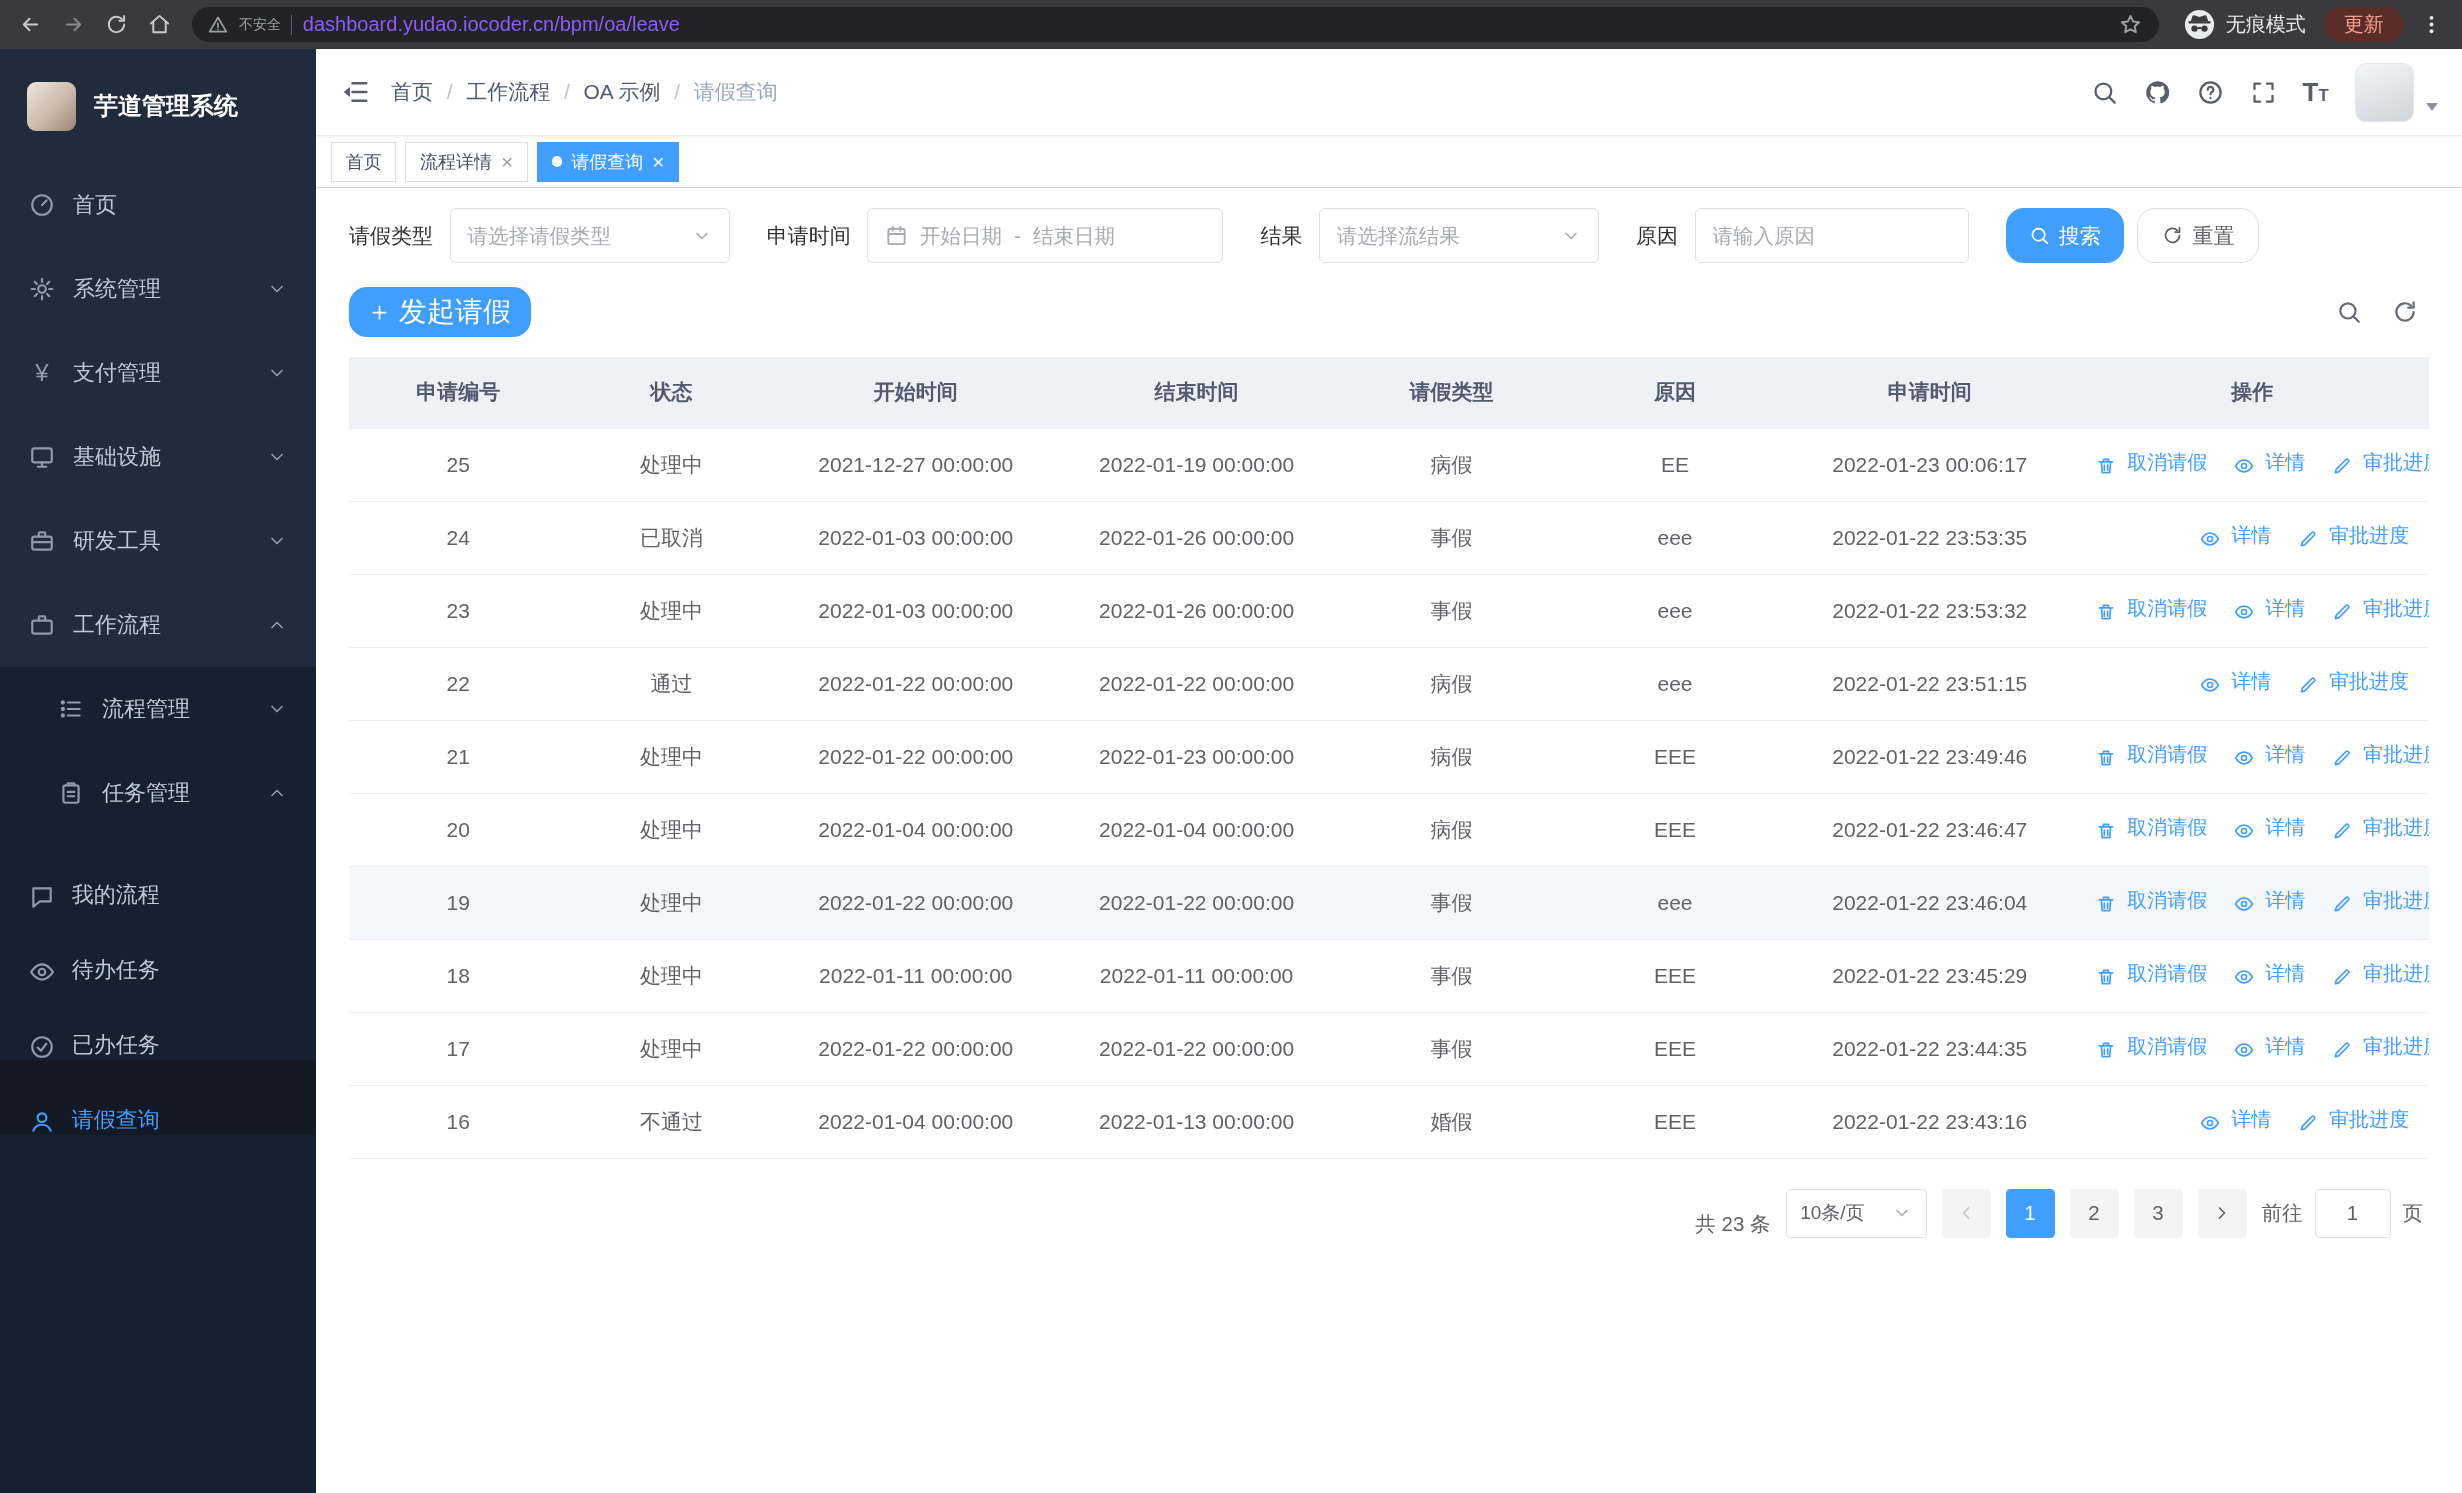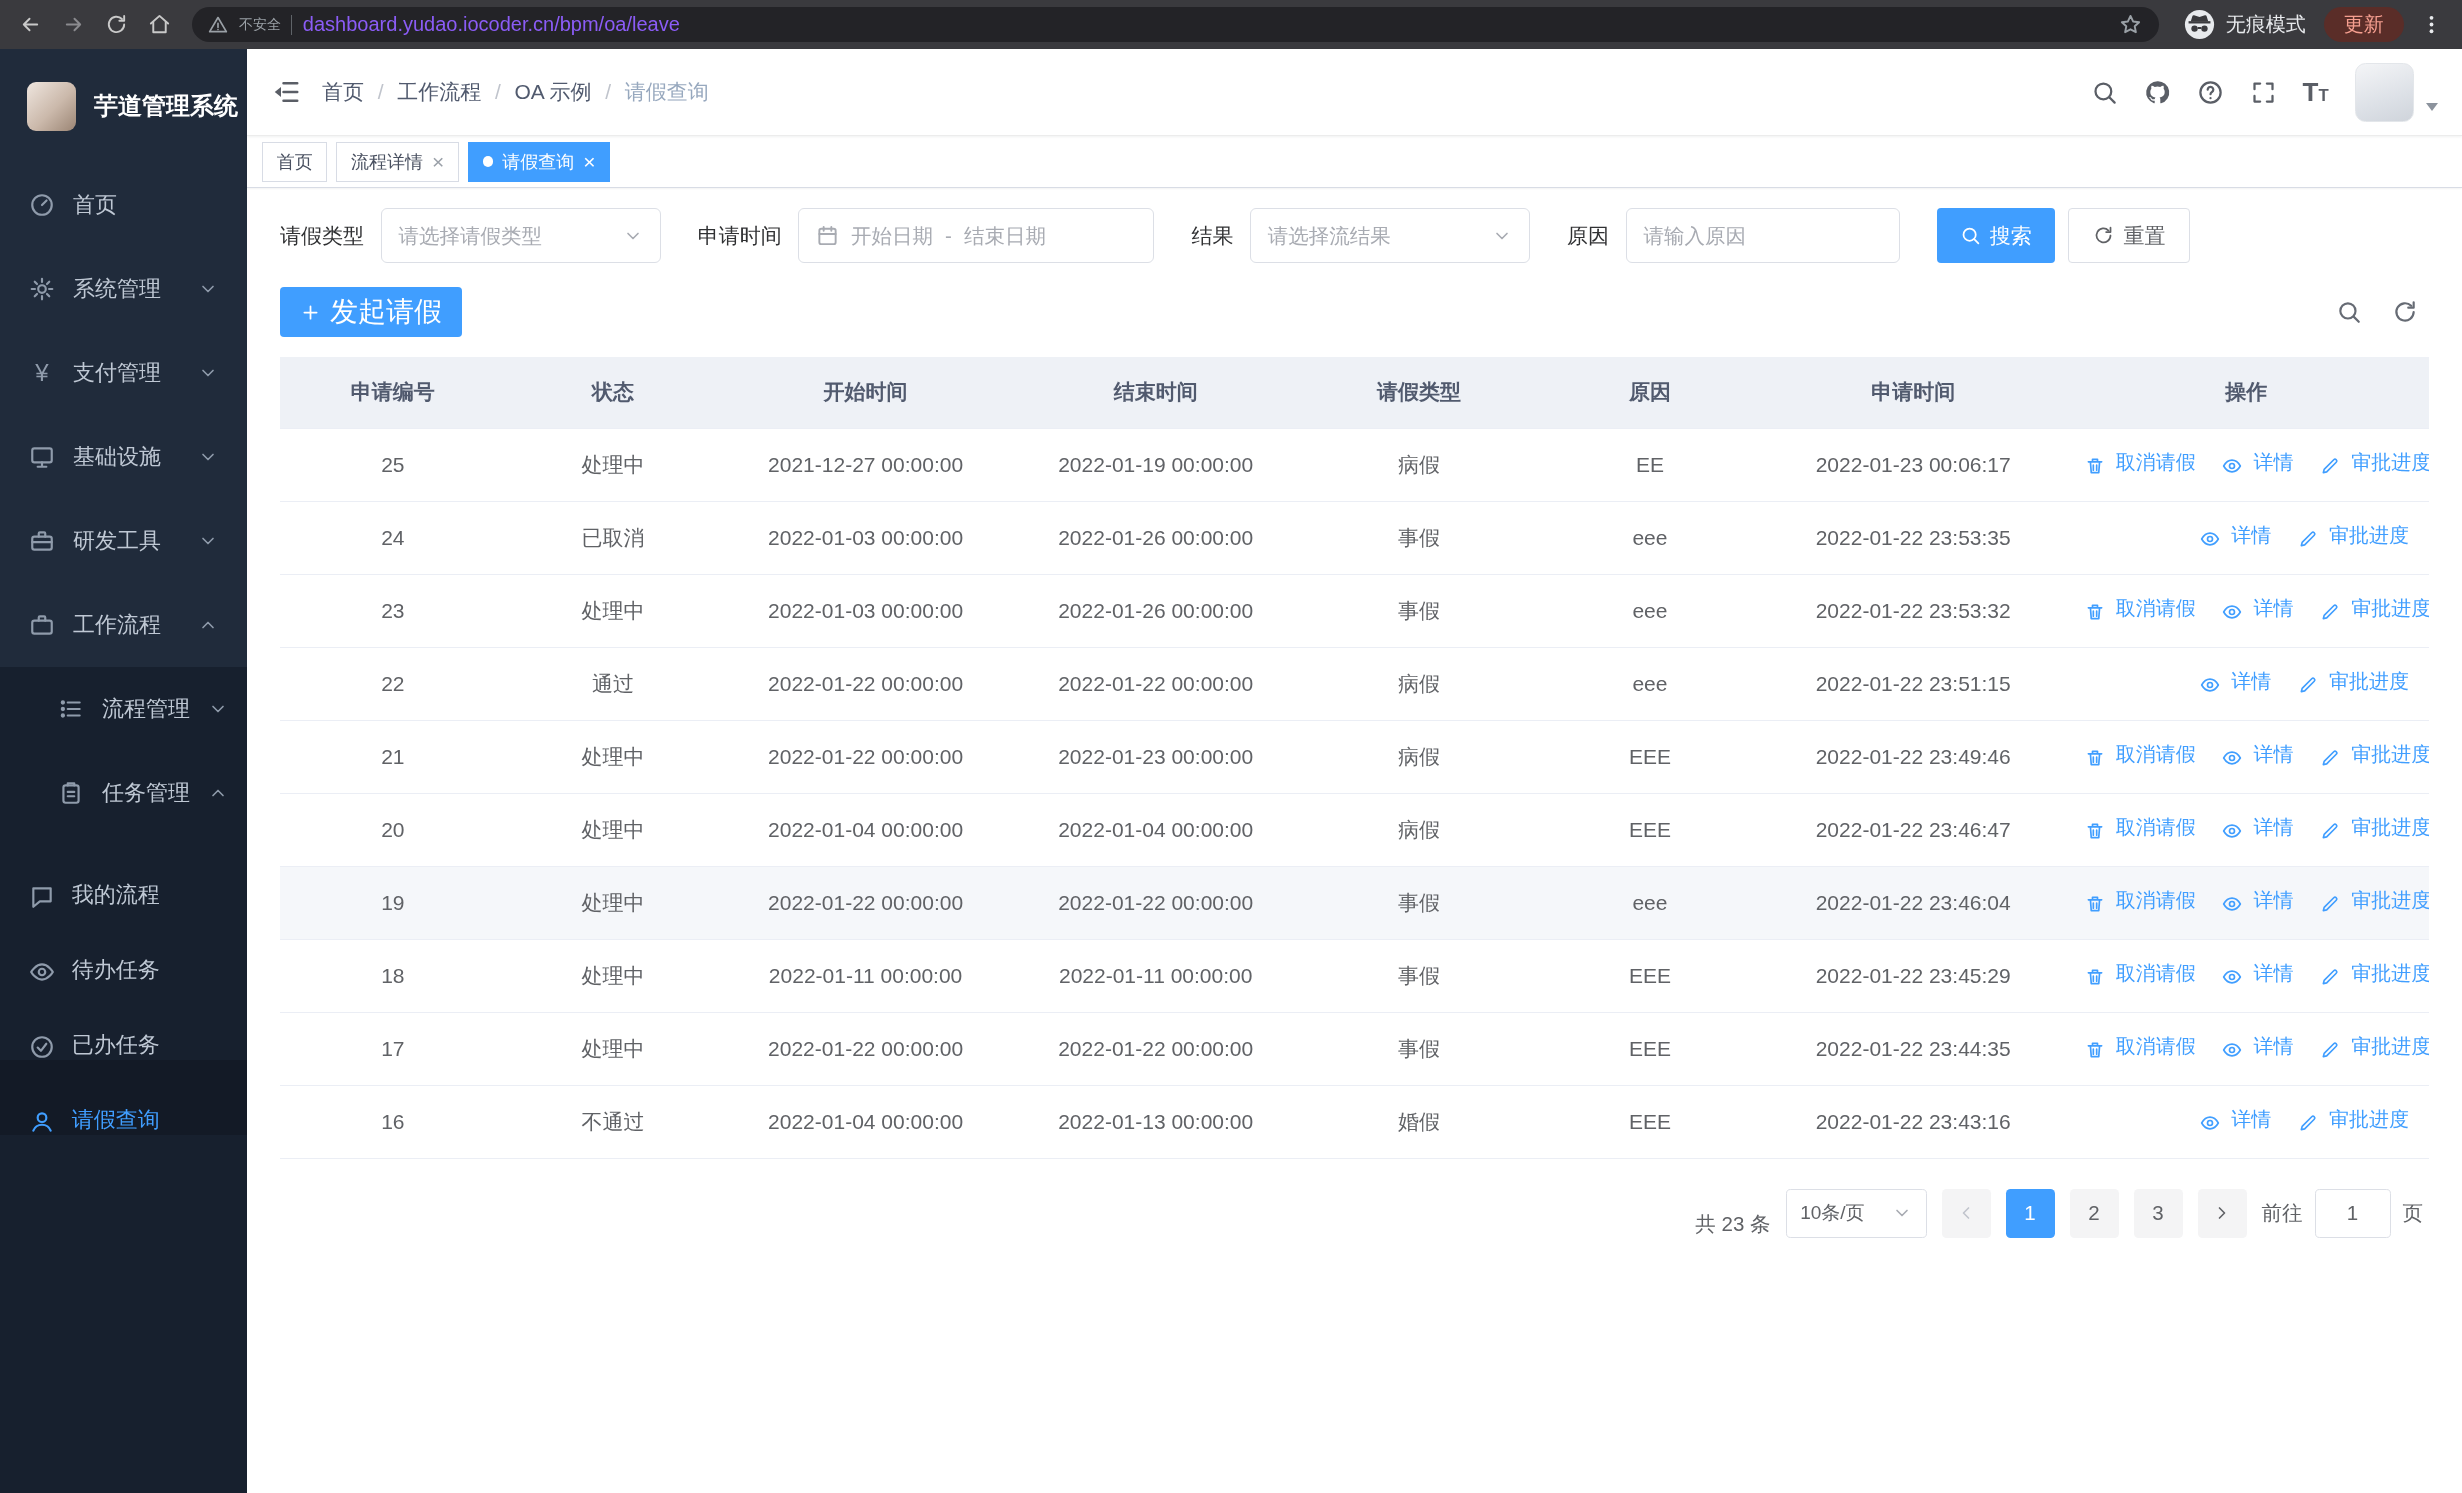--- a/index.html
+++ b/index.html
@@ -19,21 +19,21 @@
   .pill-divider { width:0.8px; height:20px; background:#5f6368; }
   .url-text { color:#8b5cf6; font-size:20px; flex:1; white-space:nowrap; overflow:hidden; }
   .star-icon svg { width:23px; height:23px; }
   .incognito { display:flex; align-items:center; gap:9px; color:#e8eaed; font-size:20px; margin:0 10.6px; white-space:nowrap; }
   .incog-circle svg { width:35px; height:35px; }
   .update-pill { height:35px; padding:0 20px; border-radius:17.5px; background:#5a2d28; color:#f59e8f; font-size:20px; border:none; display:flex; align-items:center; margin:0 4.6px; cursor:pointer; white-space:nowrap; font-family:inherit; }
   .menu-dots { color:#e8eaed; }
 
   
   .app { display:flex; height:1445px; }
-  .sidebar { width:247px; background:var(--sidebar-bg,#17202e); flex-shrink:0; display:flex; flex-direction:column; }
+  .sidebar { width:316px; background:var(--sidebar-bg,#17202e); flex-shrink:0; display:flex; flex-direction:column; }
   .side-top { background:var(--sidebar-top-bg,#202b3b); }
   .logo-row { height:114px; display:flex; align-items:center; gap:18px; padding:0 27px; }
   .logo-img { width:49px; height:49px; border-radius:9px; background:linear-gradient(135deg,#efe6df 0%,#cbb9ab 55%,#9b8574 100%); flex-shrink:0; }
   .logo-title { color:#fff; font-size:24px; font-weight:bold; white-space:nowrap; }
   .m-item { height:84px; display:flex; align-items:center; gap:18px; padding:0 29px; color:#bfc8d4; font-size:22px; cursor:pointer; white-space:nowrap; }
   .m-item .mi { width:26px; height:26px; color:#8f9bab; flex-shrink:0; }
   .m-item .mi svg { width:26px; height:26px; }
   .yen { font-size:24px; line-height:26px; text-align:center; width:26px; }
   .chev { margin-left:auto; color:#8f9bab; }
   .chev svg { width:20px; height:20px; }
@@ -78,21 +78,21 @@
   .select .chev { color:#a8abb2; margin-left:13.7px; }
   .w-type { width:280px; }
   .w-result { width:280px; }
   .date-range { width:356px; gap:12px; cursor:pointer; }
   .date-range .cal { color:#a8abb2; }
   .date-range .cal svg { width:23px; height:23px; }
   .date-ph { white-space:nowrap; }
   .reason-input { width:274px; padding:0; }
   .reason-input input { border:none; outline:none; width:100%; height:100%; padding:0 16.7px; font-size:20.5px; color:#606266; background:transparent; border-radius:6px; font-family:inherit; }
   .reason-input input::placeholder { color:#a8abb2; }
-  .btn { height:55px; border-radius:4px; font-size:21px; display:inline-flex; align-items:center; gap:9px; cursor:pointer; font-family:inherit; white-space:nowrap; }
+  .btn { height:55px; border-radius:18px; font-size:21px; display:inline-flex; align-items:center; gap:9px; cursor:pointer; font-family:inherit; white-space:nowrap; }
   .btn svg { width:21px; height:21px; }
   .btn-primary { background:var(--accent,#409eff); color:#fff; border:none; padding:0 23px; }
   .btn-plain { background:#fff; color:#606266; border:0.8px solid #dcdfe6; padding:0 24px; }
 
   .toolbar { margin-top:24px; display:flex; align-items:center; }
   .btn-create { height:50px; font-size:28px; padding:0 20px; }
   .toolbar-right { margin-left:auto; display:flex; align-items:center; gap:30px; color:#666b74; padding-right:10.6px; }
   .tool-icon { cursor:pointer; }
   .tool-icon svg { width:26px; height:26px; }
 

